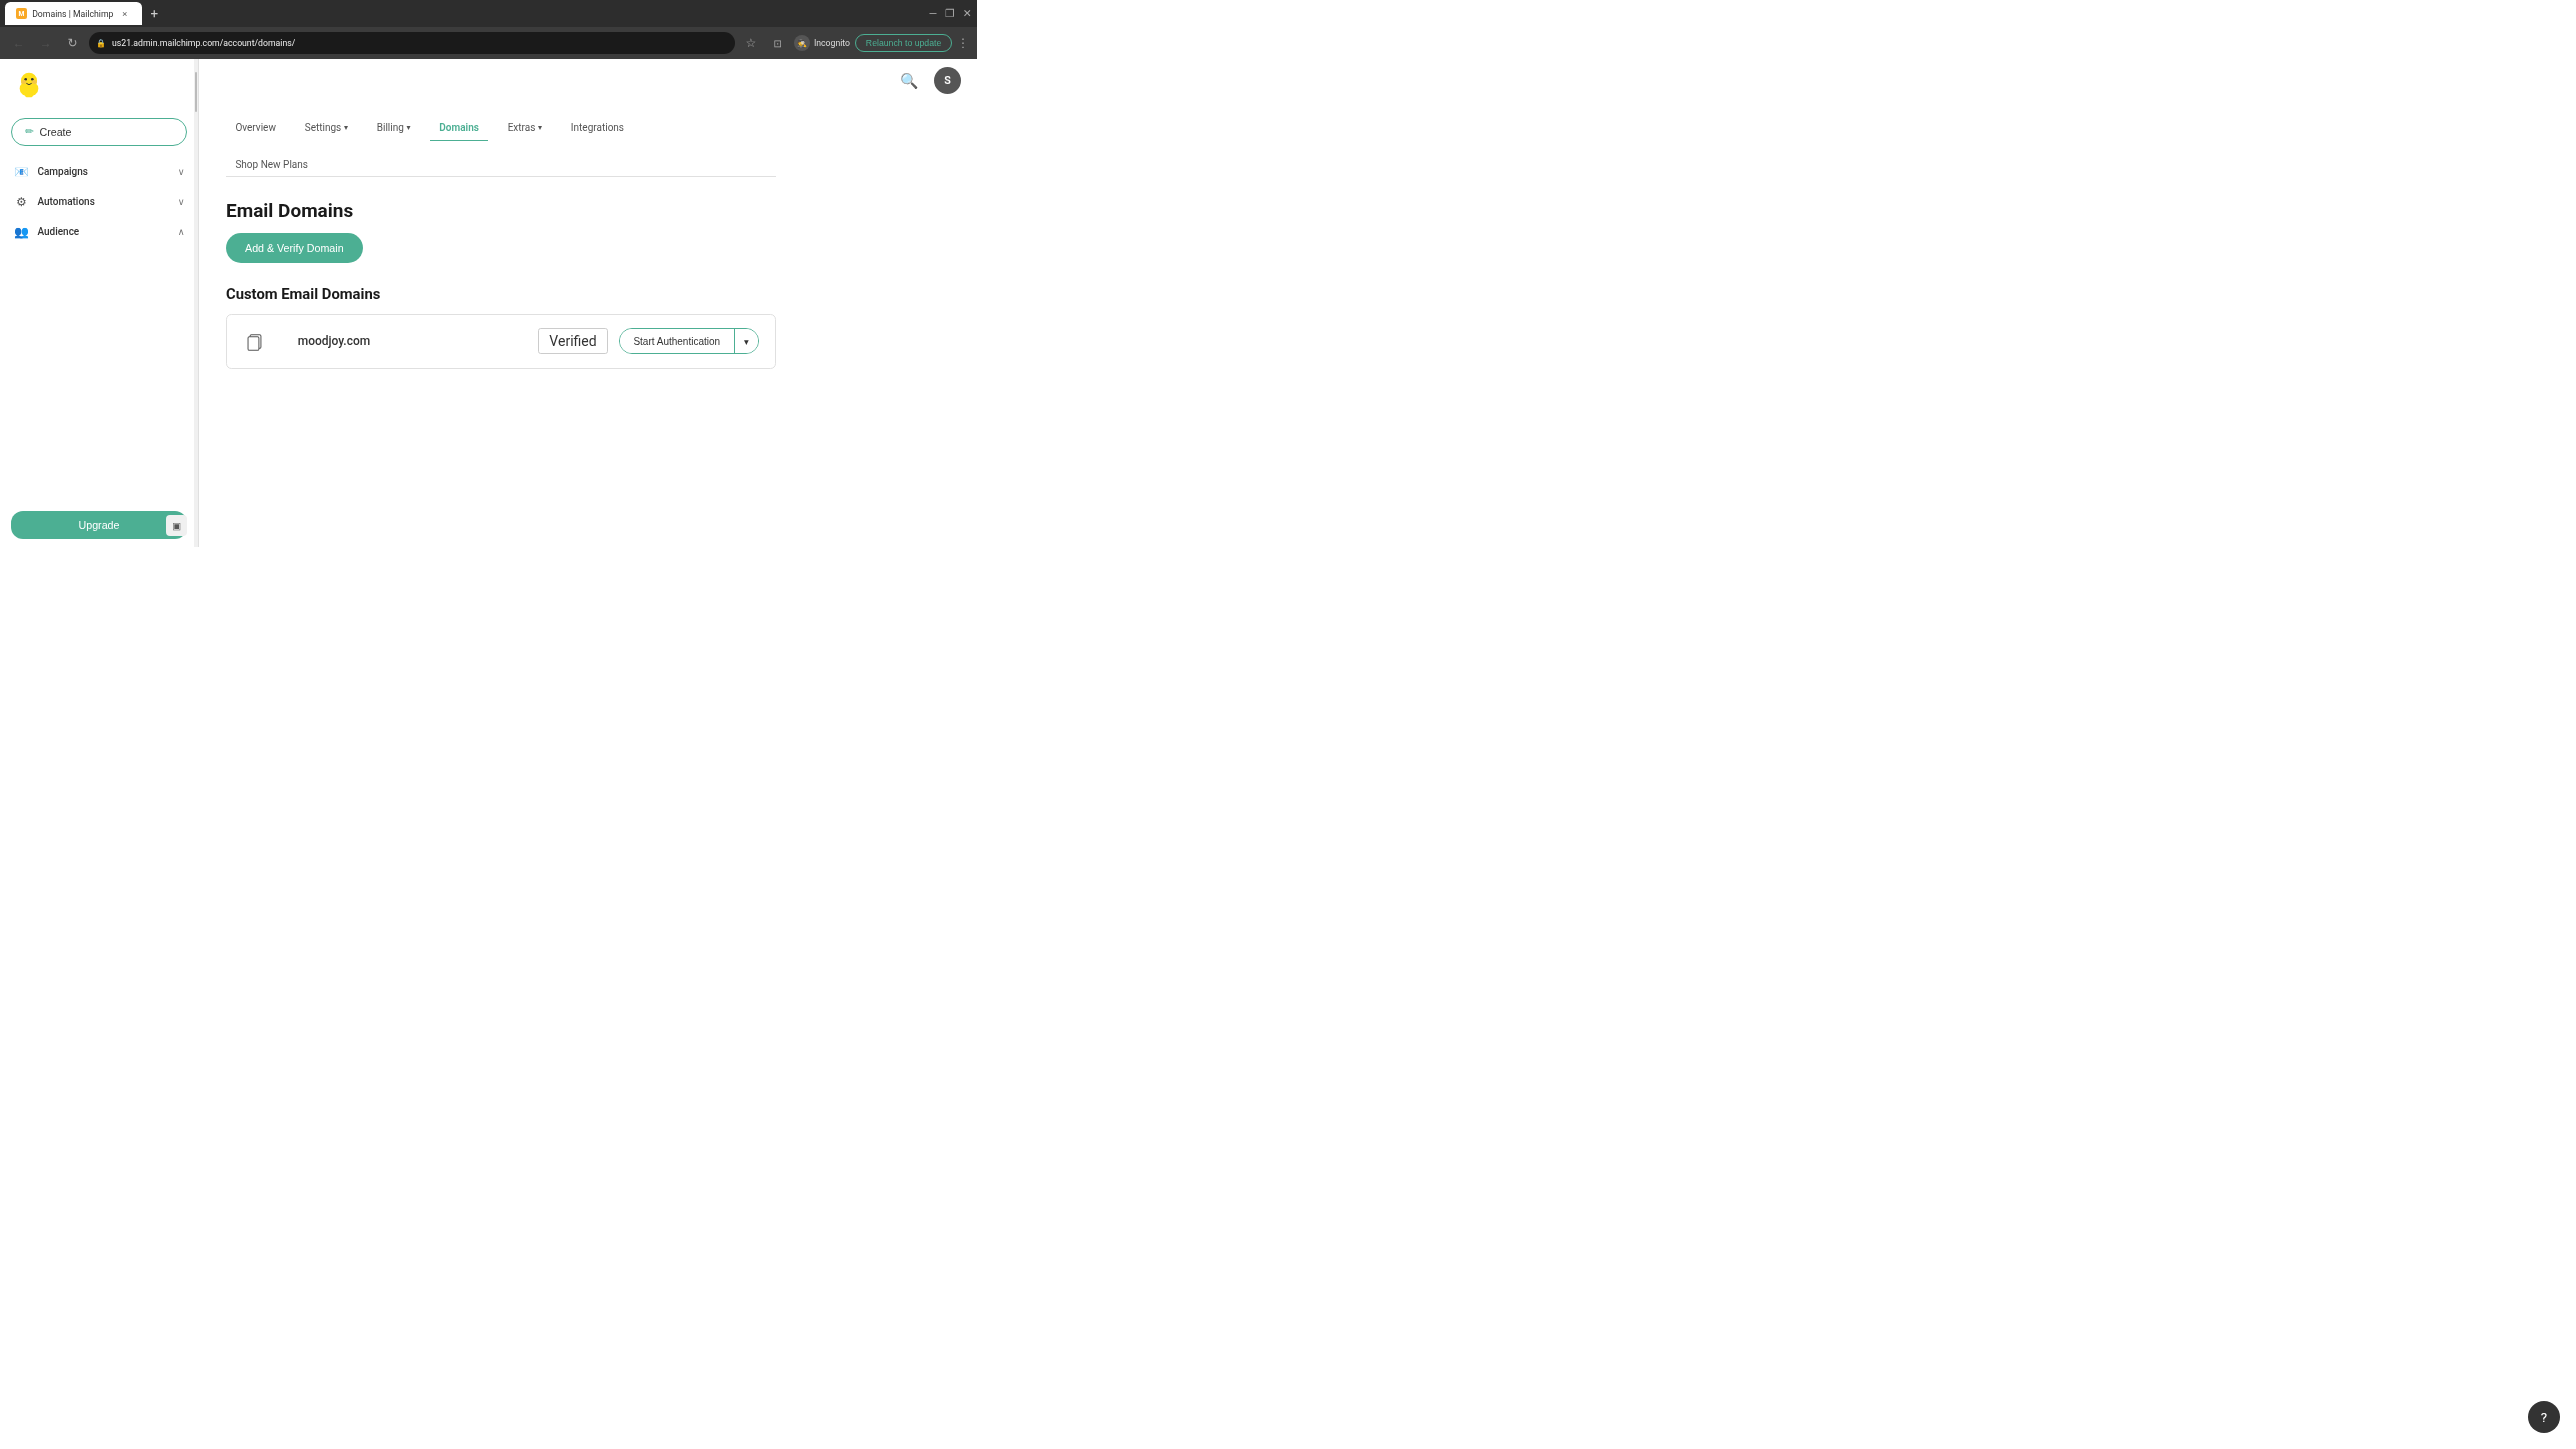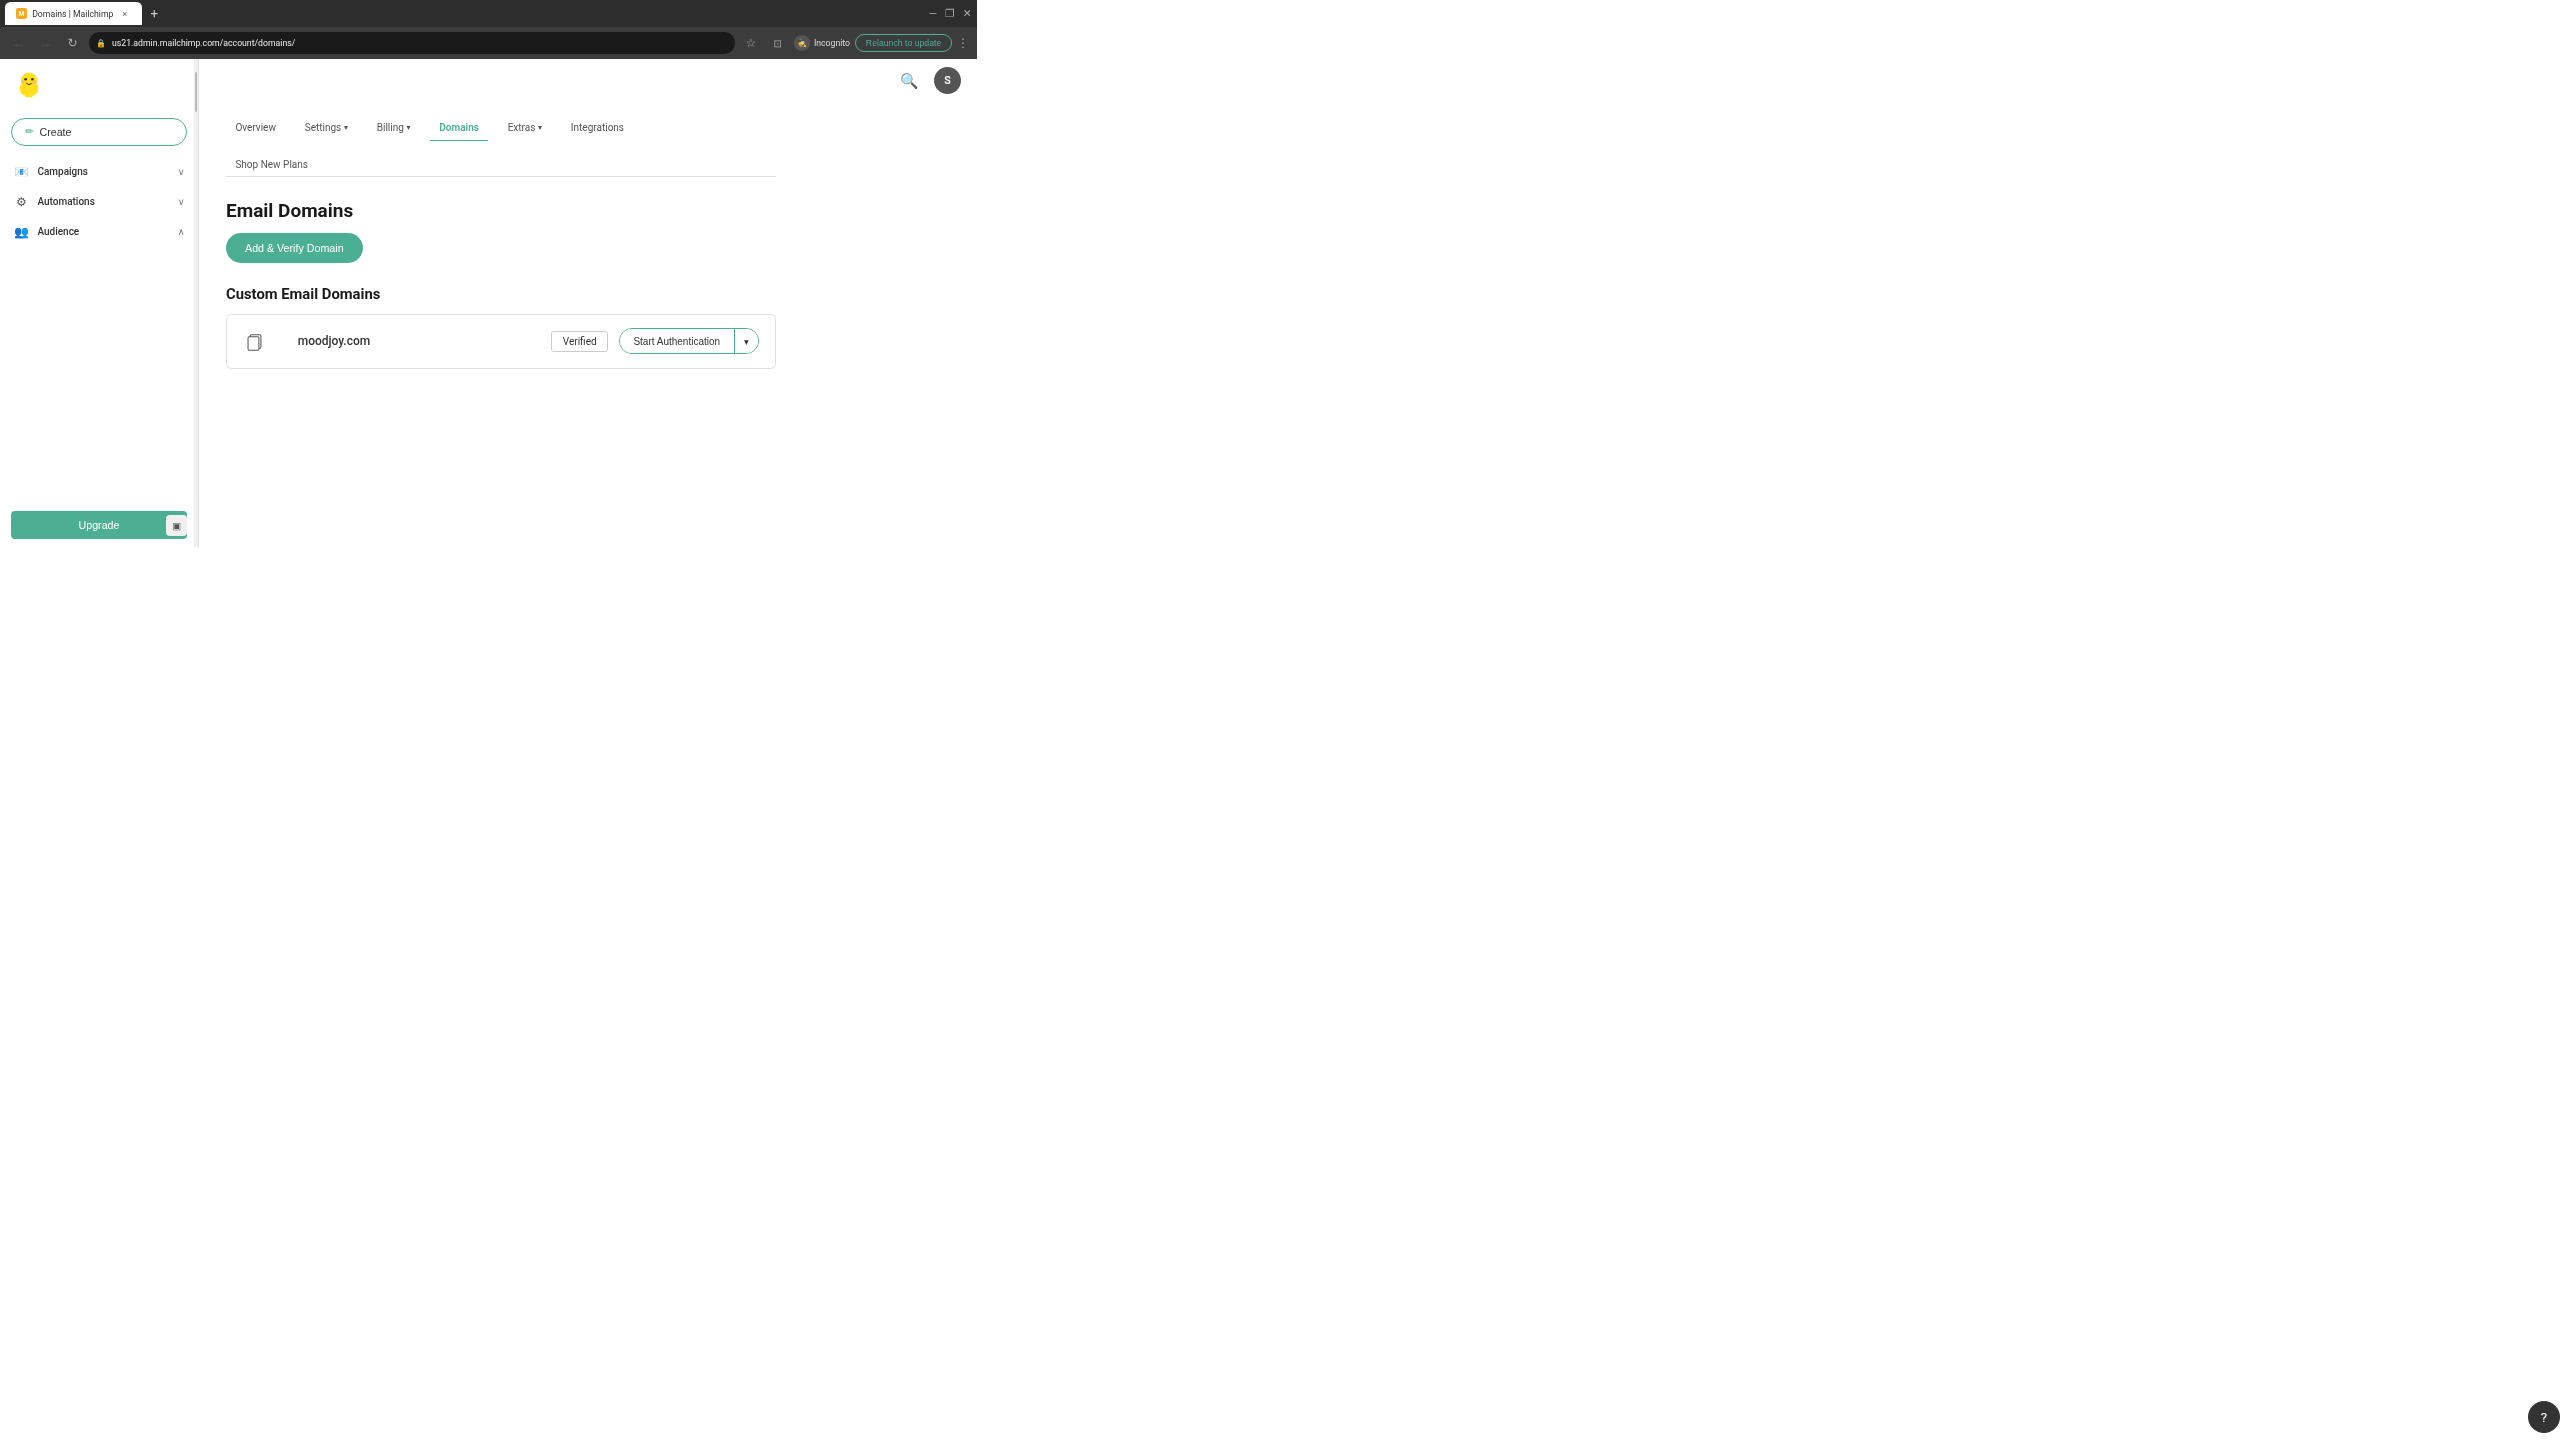--- a/index.html
+++ b/index.html
@@ -184,21 +184,21 @@
       color: #555;
       cursor: pointer;
     }
     .sidebar-bottom {
       padding: 8px 10.7px;
     }
     .upgrade-btn {
       background: #4caf93;
       color: white;
       border: none;
-      border-radius: 4px;
+      border-radius: 12px;
       padding: 8px 13.4px;
       font-size: 10.7px;
       cursor: pointer;
       width: 100%;
       font-weight: 500;
     }
     .sidebar-collapse-btn {
       position: absolute;
       bottom: 10.7px;
       right: 10.7px;
@@ -321,21 +321,21 @@
       flex: 1;
       font-size: 12px;
       color: #333;
       font-weight: 500;
       padding-left: 20px;
     }
     .verified-badge {
       border: 0.7px solid #ccc;
       border-radius: 2.7px;
       padding: 4px 10.7px;
-      font-size: 10px;
+      font-size: 14px;
       color: #333;
       background: #fff;
     }
     .start-auth-group {
       display: flex;
       border: 1.3px solid #4caf93;
       border-radius: 17px;
       overflow: hidden;
     }
     .start-auth-btn {

